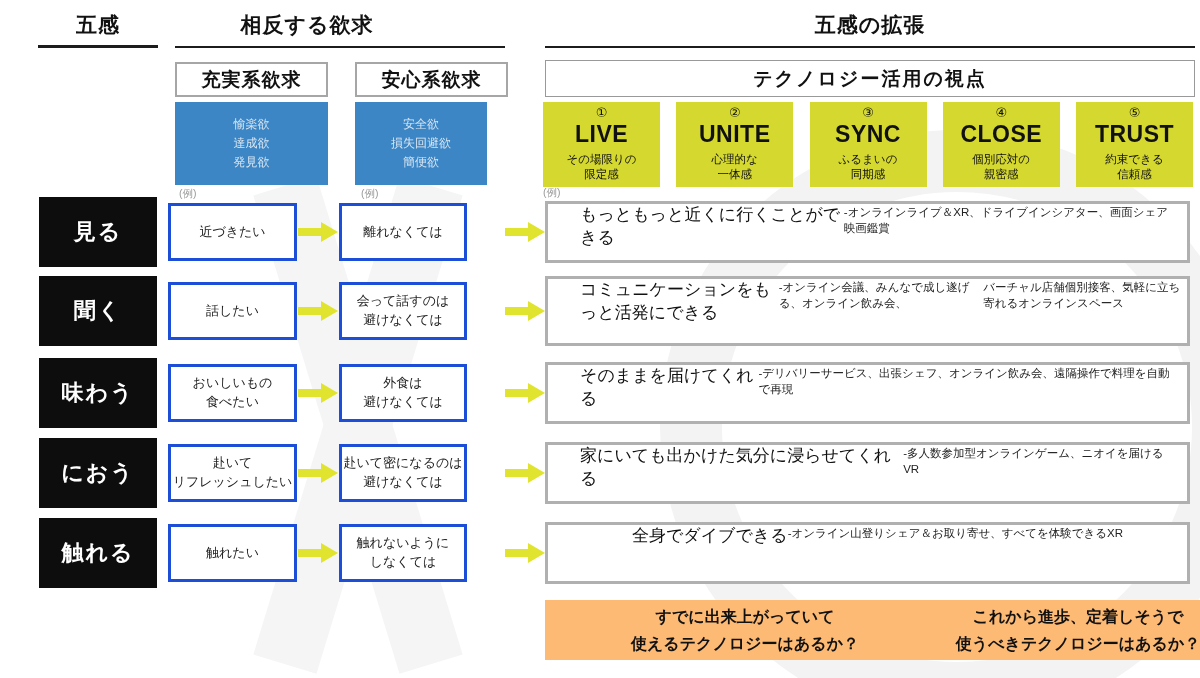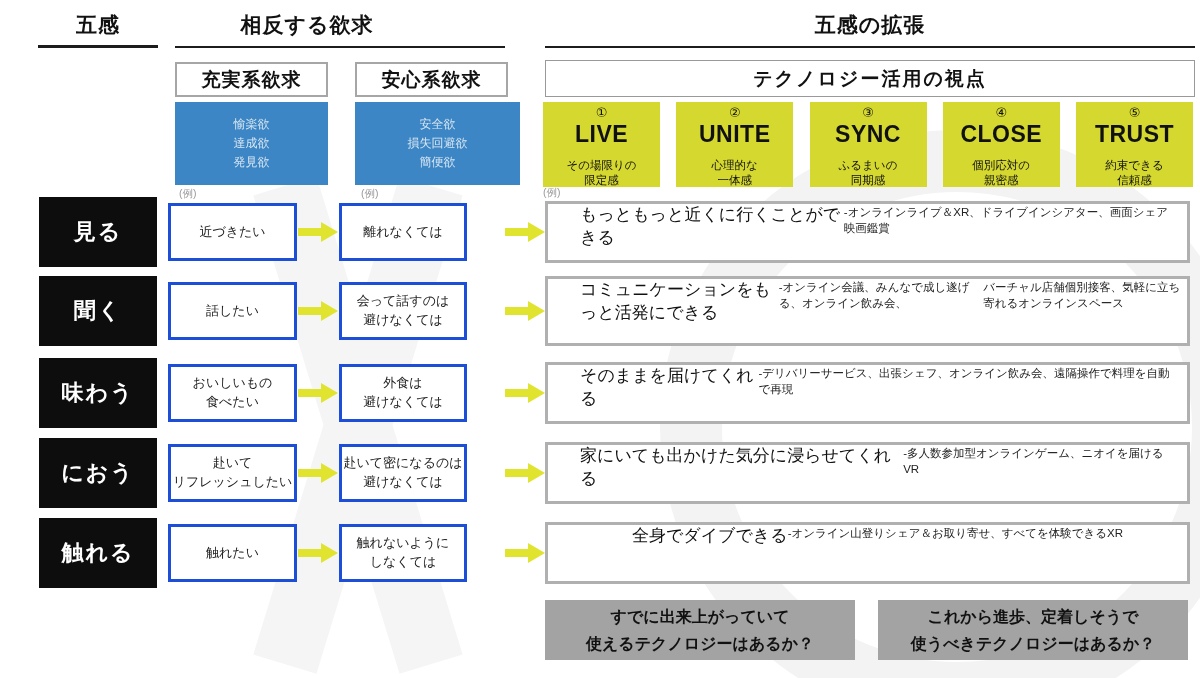--- a/index.html
+++ b/index.html
@@ -26,30 +26,30 @@
   #u-expand{left:545px;top:46px;width:650px;height:2px;}
 
   
   .col-head{position:absolute;top:62px;height:35px;box-sizing:border-box;border:2px solid #a6a6a6;background:#fff;
     display:flex;align-items:center;justify-content:center;font-size:19px;font-weight:bold;color:#111;letter-spacing:1px;}
   #head-fulfill{left:175px;width:153px;}
   #head-secure{left:355px;width:153px;}
   .blue-box{position:absolute;top:102px;height:83px;background:#3c86c5;color:#d9e6f2;
     display:flex;align-items:center;justify-content:center;text-align:center;font-size:12px;line-height:1.6;white-space:pre-line;}
   #blue-fulfill{left:175px;width:153px;}
-  #blue-secure{left:355px;width:165px;}
+  #blue-secure{left:355px;width:132px;}
 
   
   .tech-panel{position:absolute;left:545px;top:60px;width:650px;height:37px;box-sizing:border-box;border:1px solid #999;background:#fff;
     display:flex;align-items:center;justify-content:center;font-size:19px;font-weight:bold;color:#111;letter-spacing:2px;}
   .tech-row{position:absolute;left:543px;top:102px;width:650px;height:85px;display:flex;justify-content:space-between;}
   .tech-box{width:117px;background:#d5d82f;box-sizing:border-box;padding-top:3px;text-align:center;color:#111;}
   .tech-num{font-size:13px;line-height:1.25;}
   .tech-name{font-size:23px;font-weight:bold;line-height:1.15;letter-spacing:0.5px;}
-  .tech-desc{font-size:11.5px;line-height:1.35;white-space:pre-line;margin-top:10px;}
+  .tech-desc{font-size:11.5px;line-height:1.35;white-space:pre-line;margin-top:4px;}
 
   
   .rei{position:absolute;font-size:10.5px;color:#999;}
   #rei-1{left:179px;top:187px;}
   #rei-2{left:361px;top:187px;}
   #rei-3{left:543px;top:186px;}
 
   
   .row{position:absolute;left:39px;width:1151px;height:70px;}
   .row-0{top:197px;}.row-1{top:276px;}.row-2{top:358px;}.row-3{top:438px;}.row-4{top:518px;padding-left:16px;}
@@ -65,22 +65,22 @@
   .arrow .shaft{position:absolute;left:0;top:6px;width:24px;height:8px;background:#e0e42f;}
   .arrow .head{position:absolute;left:23px;top:0;width:0;height:0;border-left:17px solid #e0e42f;border-top:10px solid transparent;border-bottom:10px solid transparent;}
   .example-box{position:absolute;left:506px;width:645px;top:4px;height:62px;box-sizing:border-box;background:#fff;border:3px solid #b0b0b0;
     display:flex;flex-direction:row;justify-content:center;padding-left:32px;}
   .row-1 .example-box{top:0;height:70px;}
   .ex-title{font-size:17px;color:#111;line-height:1.35;}
   .ex-sub{font-size:11.5px;color:#222;line-height:1.4;}
   .ex-sub.sub2{padding-left:12px;}
 
   
-  .q-box{position:absolute;top:600px;height:60px;background:#a3a3a3;color:#111;
-    display:flex;align-items:center;justify-content:center;text-align:center;font-size:16px;font-weight:bold;line-height:1.7;white-space:pre-line;}
+  .q-box{position:absolute;top:600px;height:60px;background:#fdba74;color:#111;
+    display:flex;align-items:center;justify-content:center;text-align:center;font-size:16px;font-weight:bold;line-height:1.7;white-space:pre-line;padding-left:45px;}
   #q-1{left:545px;width:310px;}
   #q-2{left:878px;width:310px;}
 </style>
 </head>
 <body>
 
 <div class="canvas">
 
   <div class="wm wm-ring"></div>
   <div class="wm wm-bar b1"></div>

